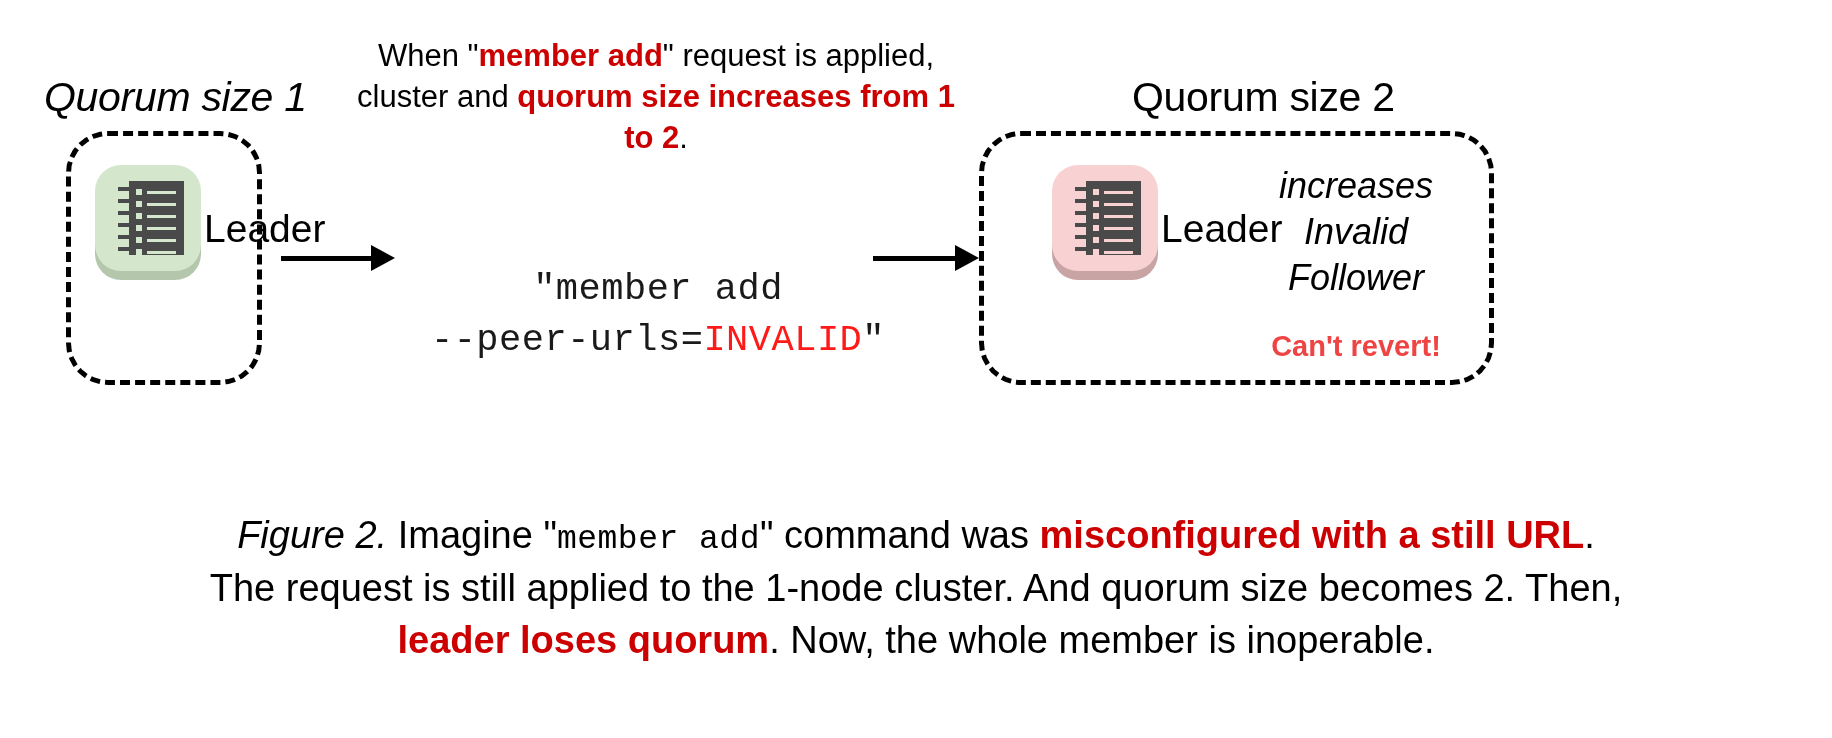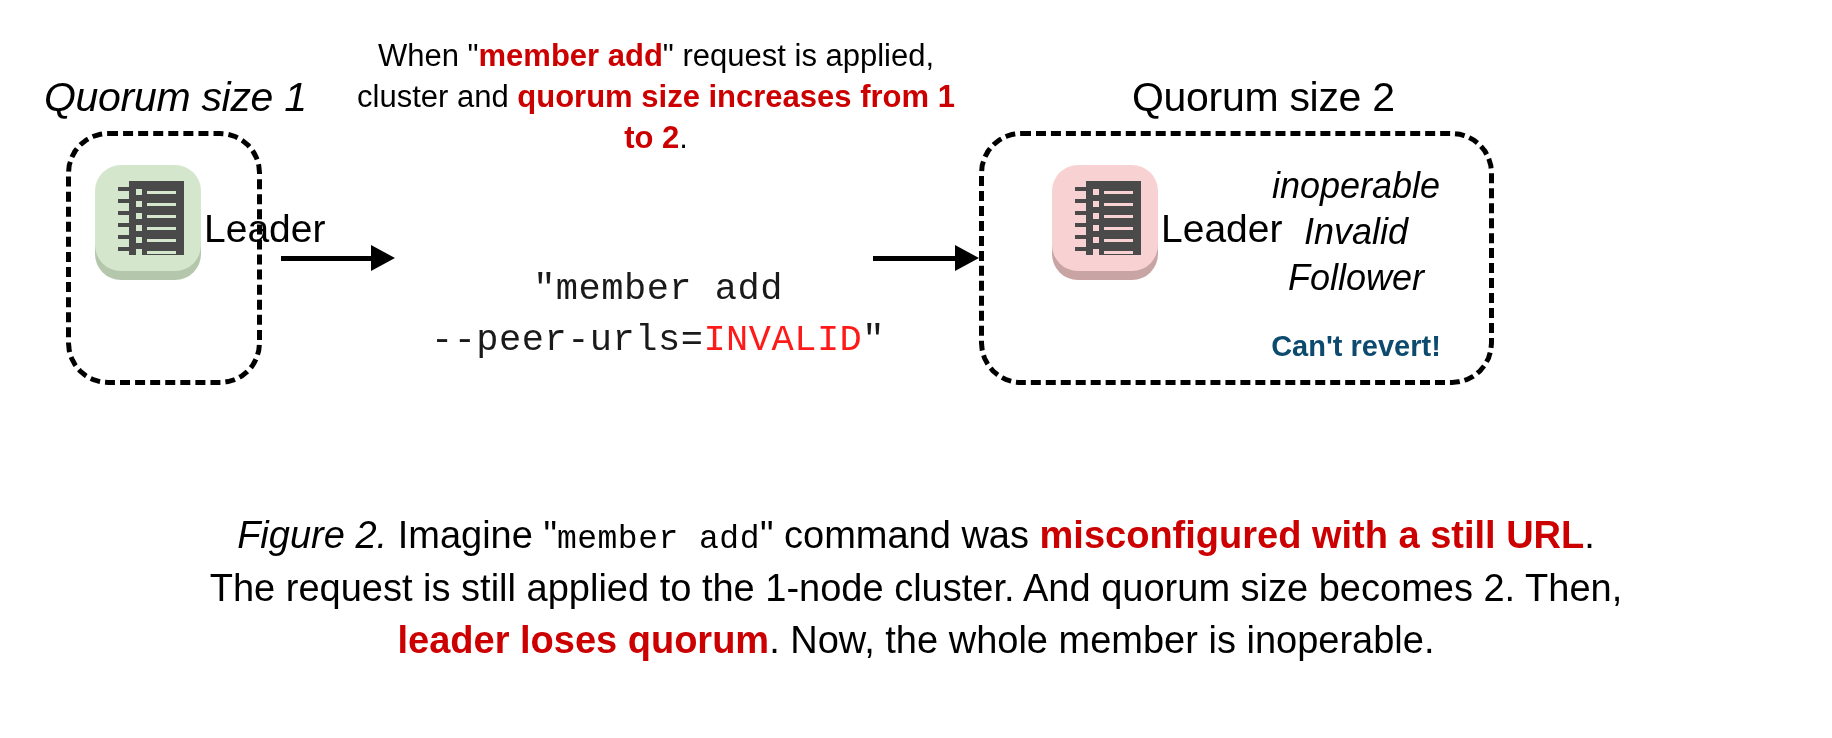--- a/index.html
+++ b/index.html
@@ -192,21 +192,21 @@
     color: #000;
   }
   #cant-revert {
     position: absolute;
     left: 1238px;
     top: 330px;
     width: 236px;
     text-align: center;
     font-size: 29px;
     font-weight: bold;
-    color: #0c4a6e;
+    color: #ef4444;
     white-space: nowrap;
   }
 
   
   #figure-caption {
     position: absolute;
     left: 50px;
     top: 510px;
     width: 1732px;
     text-align: center;
@@ -334,21 +334,21 @@
         <div class="server-row" style="top:68px">
             <span class="row-sq"></span>
             <span class="row-ln"></span>
           </div>
       </div>
     </div>
     <div class="node-label">Leader</div>
   </div>
 
   <div id="expect-block">
-    <div>inoperable</div>
+    <div>increases</div>
     <div>Invalid</div>
     <div>Follower</div>
   </div>
 
   <div id="cant-revert">Can't revert!</div>
 
   <div id="figure-caption">
     <span class="cap-line"><span class="cap-figno">Figure 2.</span><span> Imagine "</span><span class="cap-mono">member add</span><span>" command was </span><span class="cap-red">misconfigured with a still URL</span><span>.</span></span>
     <span class="cap-line">The request is still applied to the 1-node cluster. And quorum size becomes 2. Then,</span>
     <span class="cap-line"><span class="cap-red">leader loses quorum</span><span>. Now, the whole member is inoperable.</span></span>

